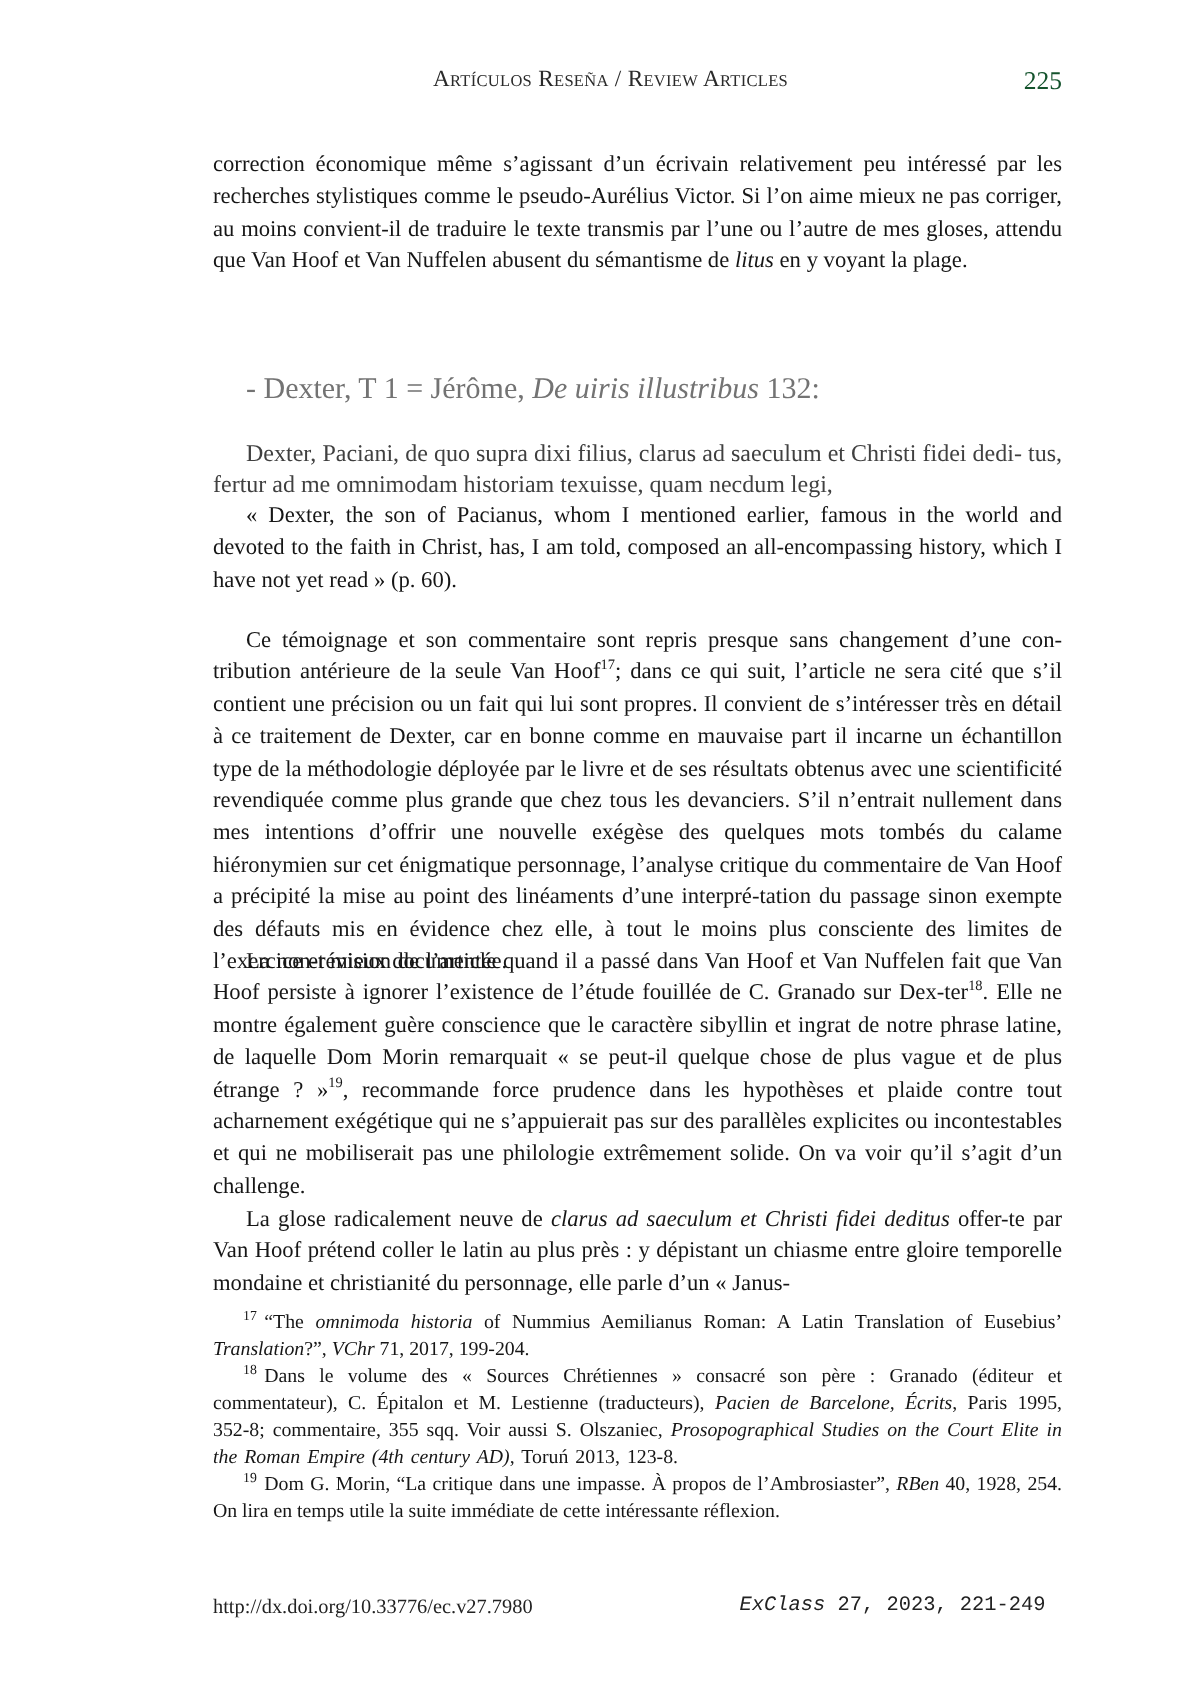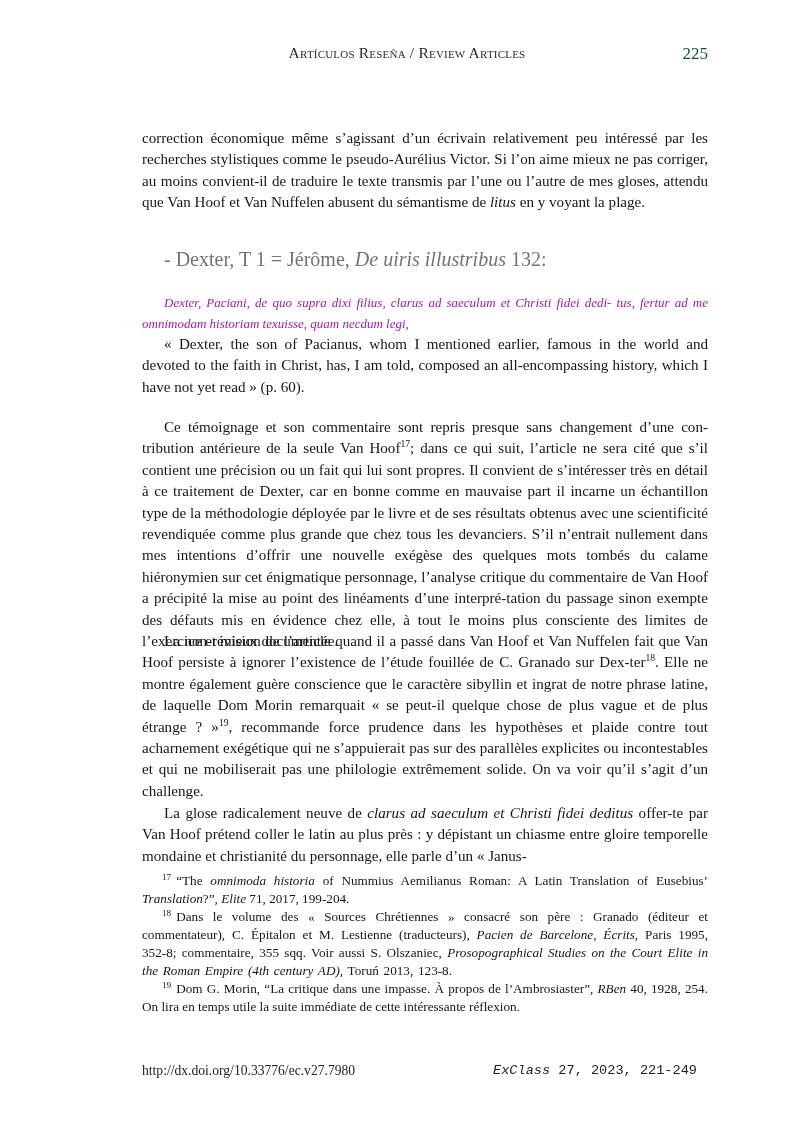--- a/index.html
+++ b/index.html
@@ -94,27 +94,26 @@
     line-height: 21.4px;
     text-indent: 22px;
     color: #737373;
   }
 
   
   .quote-latin {
     position: absolute;
     left: 117px;
     width: 566px;
-    font-size: 13px;
-    line-height: 21.4px;
-    font-style: italic;
+    font-size: 16px;
+    line-height: 21.4px;
     text-align: justify;
     text-indent: 22px;
     text-align-last: left;
-    color: #a21caf;
+    color: #404040;
   }
 
   
   .quote-trans {
     position: absolute;
     left: 117px;
     width: 566px;
     font-size: 15.1px;
     line-height: 21.4px;
     text-align: justify;
@@ -174,21 +173,21 @@
 </head>
 <body>
 
 <div class="page">
 
   <div class="runhead">
     <div class="runhead-title">Artículos Reseña / Review Articles</div>
     <div class="runhead-folio">225</div>
   </div>
 
-  <div class="body-block" style="top:128px;">
+  <div class="body-block" style="top:100px;">
     <p class="noindent lastline-left"><span>correction économique même s’agissant d’un écrivain relativement peu intéressé par</span>
       <span>les recherches stylistiques comme le pseudo-Aurélius Victor. Si l’on aime mieux ne</span>
       <span>pas corriger, au moins convient-il de traduire le texte transmis par l’une ou l’autre de</span>
       <span>mes gloses, attendu que Van Hoof et Van Nuffelen abusent du sémantisme de </span><i>litus</i><span> en</span>
       <span>y voyant la plage.</span></p>
   </div>
 
   <div class="ref-line" style="top:249px;">
     <span>- Dexter, T 1 = Jérôme, </span><i>De uiris illustribus</i><span> 132:</span>
   </div>
@@ -211,21 +210,21 @@
   <div class="body-block" style="top:631px;">
     <p class="indent lastline-left"><span>La non-révision de l’article quand il a passé dans Van Hoof et Van Nuffelen fait que Van Hoof persiste à ignorer l’existence de l’étude fouillée de C. Granado sur Dex-ter</span><sup>18</sup><span>. Elle ne montre également guère conscience que le caractère sibyllin et ingrat de notre phrase latine, de laquelle Dom Morin remarquait « se peut-il quelque chose de plus vague et de plus étrange ? »</span><sup>19</sup><span>, recommande force prudence dans les hypothèses et plaide contre tout acharnement exégétique qui ne s’appuierait pas sur des parallèles explicites ou incontestables et qui ne mobiliserait pas une philologie extrêmement solide. On va voir qu’il s’agit d’un challenge.</span></p>
   </div>
 
   <div class="body-block" style="top:803px;">
     <p class="indent lastline-left"><span>La glose radicalement neuve de </span><i>clarus ad saeculum et Christi fidei deditus</i><span> offer-te par Van Hoof prétend coller le latin au plus près : y dépistant un chiasme entre gloire temporelle mondaine et christianité du personnage, elle parle d’un « Janus-</span></p>
   </div>
 
   <div class="footnotes">
 
-    <p class="fn"><span class="fn-num">17</span><span>“The </span><i>omnimoda historia</i><span> of Nummius Aemilianus Roman: A Latin Translation of Eusebius’ </span><i>Translation</i><span>?”, </span><i>Elite</i><span> 71, 2017, 199-204.</span></p>
+    <p class="fn"><span class="fn-num">17</span><span>“The </span><i>omnimoda historia</i><span> of Nummius Aemilianus Roman: A Latin Translation of Eusebius’ </span><i>Translation</i><span>?”, </span><i>VChr</i><span> 71, 2017, 199-204.</span></p>
 
     <p class="fn fn-wide"><span class="fn-num">18</span><span>Dans le volume des « Sources Chrétiennes » consacré son père : Granado (éditeur et commentateur), C. Épitalon et M. Lestienne (traducteurs), </span><i>Pacien de Barcelone, Écrits</i><span>, Paris 1995, 352-8; commentaire, 355 sqq. Voir aussi S. Olszaniec, </span><i>Prosopographical Studies on the Court Elite in the Roman Empire (4th century AD)</i><span>, Toruń 2013, 123-8.</span></p>
 
     <p class="fn"><span class="fn-num">19</span><span>Dom G. Morin, “La critique dans une impasse. À propos de l’Ambrosiaster”, </span><i>RBen</i><span> 40, 1928, 254. On lira en temps utile la suite immédiate de cette intéressante réflexion.</span></p>
 
   </div>
 
   <div class="footer">
     <span class="doi">http://dx.doi.org/10.33776/ec.v27.7980</span>
     <span class="cite"><i>ExClass</i><span> 27, 2023, 221-249</span></span>

